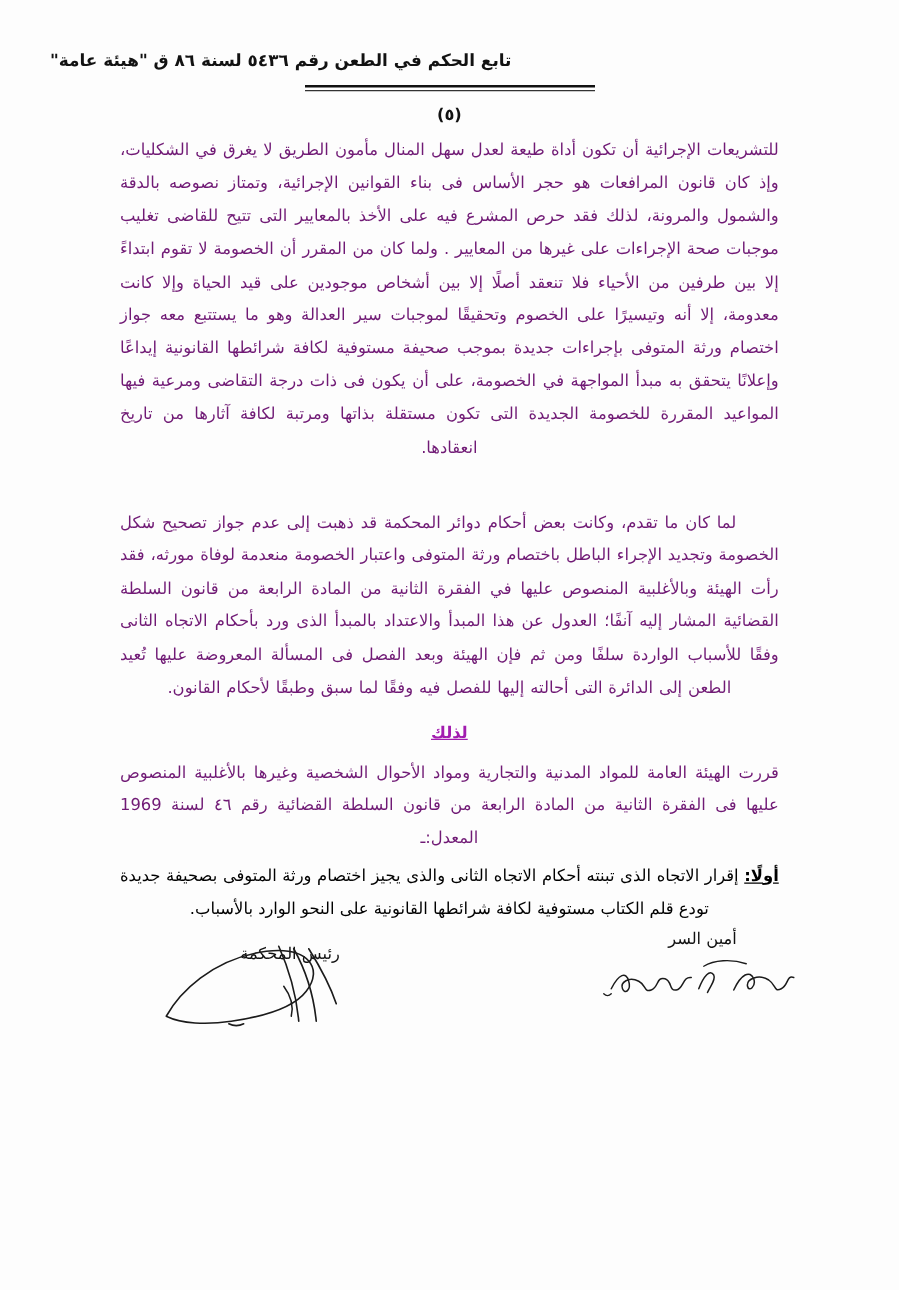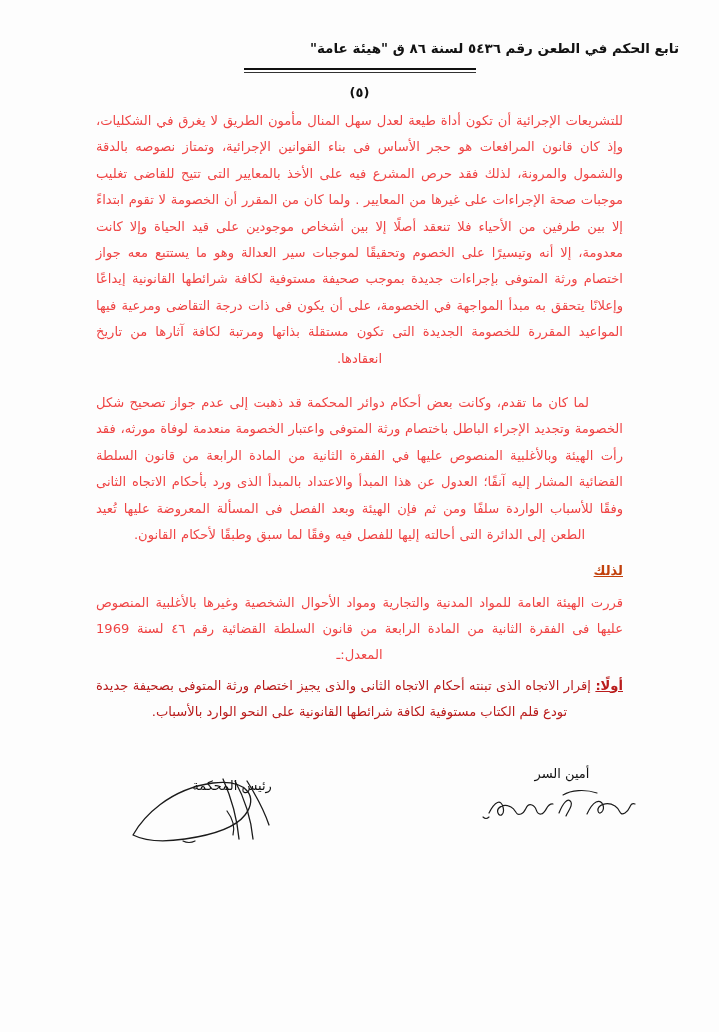--- a/index.html
+++ b/index.html
@@ -22,21 +22,21 @@
     position: absolute;
     inset: 0;
     background: #fdfdfd;
     padding: 0;
   }
 
   
   .doc-header {
     margin: 0;
     padding: 38px 40px 0 40px;
-    text-align: right;
+    text-align: left;
   }
   .doc-header .hdr-text {
     display: inline-block;
     font-size: 13.5px;
     font-weight: bold;
     letter-spacing: 0.2px;
     color: #121212;
     white-space: nowrap;
   }
   .hdr-rule {
@@ -61,64 +61,64 @@
 
   
   .doc-body {
     padding: 8px 96px 0 96px;
   }
   .para {
     font-size: 13.1px;
     line-height: 26.4px;
     text-align: justify;
     text-align-last: center;
-    color: #ef4444;
+    color: #701a75;
     margin: 0 0 0 0;
     word-spacing: 0.5px;
   }
   .para.indent {
     text-indent: 34px;
   }
   .para + .para {
-    margin-top: 18px;
+    margin-top: 34px;
   }
 
   .section-label {
-    text-align: right;
+    text-align: center;
     font-size: 13px;
     font-weight: bold;
-    color: #c2410c;
+    color: #a21caf;
     text-decoration: underline;
     margin: 14px 0 12px 0;
   }
 
   .ruling-list {
     list-style: none;
     margin: 4px 0 0 0;
     padding: 0;
   }
   .ruling-item {
     font-size: 13.1px;
     line-height: 26.4px;
     text-align: justify;
     text-align-last: center;
-    color: #b91c1c;
+    color: #000000;
     margin-bottom: 4px;
   }
   .ruling-item .ord {
     font-weight: bold;
     text-decoration: underline;
   }
 
   
   .signature-block {
     position: absolute;
     left: 0;
     right: 0;
-    top: 742px;
+    top: 720px;
     height: 130px;
   }
   .sig {
     position: absolute;
     text-align: center;
     width: 210px;
   }
   .sig-right { right: 52px; top: 24px; }
   .sig-left  { right: 382px; top: 36px; }
 

